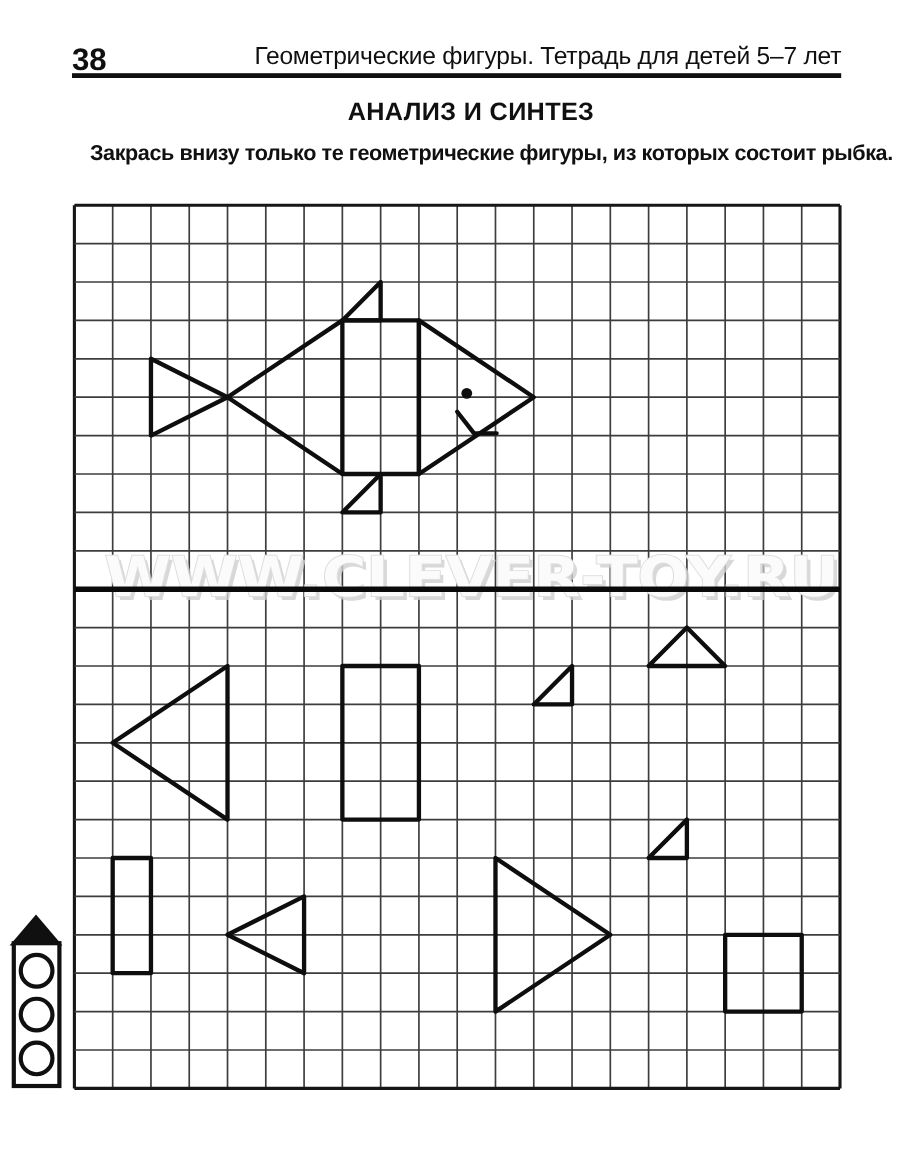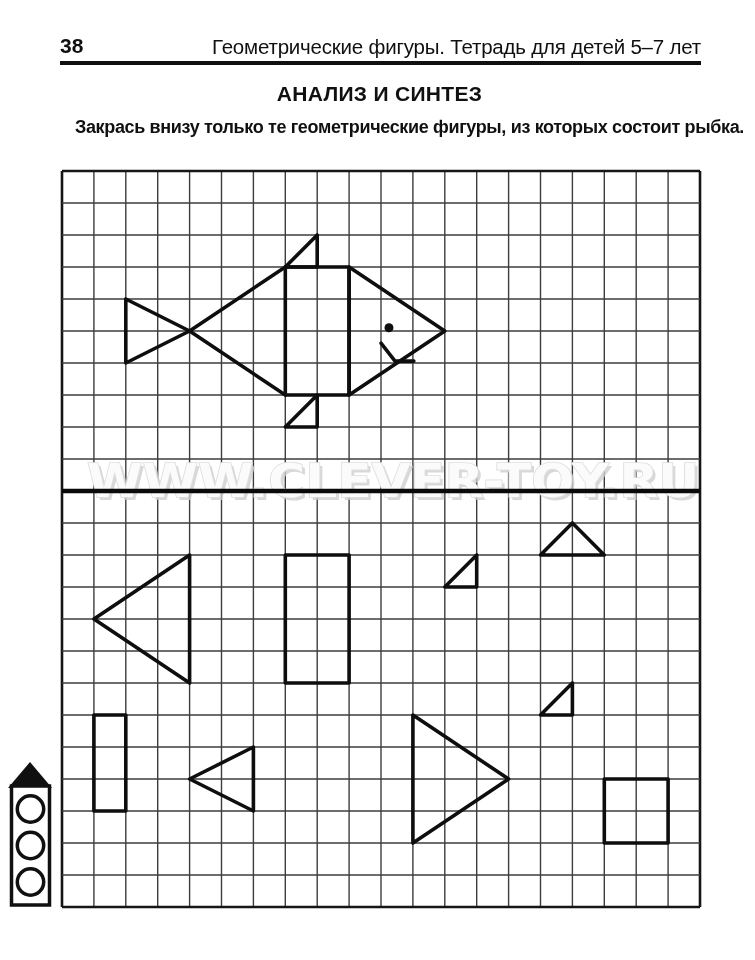--- a/index.html
+++ b/index.html
@@ -1,31 +1,31 @@
 <!DOCTYPE html>
 <html><head>
 <meta charset="utf-8">
 <style>
   html,body{margin:0;padding:0;}
   body{
     width:755px;height:960px;position:relative;background:#ffffff;
     font-family:"Liberation Sans",sans-serif;color:#101010;overflow:hidden;
   }
   .page-number{
-    position:absolute;left:60px;top:34px;font-size:21px;font-weight:bold;text-align:center;
+    position:absolute;left:60px;top:34px;font-size:26px;font-weight:bold;text-align:center;
   }
   .header-title{
     position:absolute;right:54px;top:35px;font-size:20.5px;font-weight:normal;
     letter-spacing:-0.2px;white-space:nowrap;
   }
   .header-rule{
     position:absolute;left:60px;top:61px;width:641px;height:3.5px;background:#101010;
   }
   .section-title{
-    position:absolute;left:59px;top:82px;width:641px;text-align:center;
+    position:absolute;left:72px;top:82px;width:641px;text-align:center;
     font-size:21px;font-weight:bold;letter-spacing:0.3px;
   }
   .instruction{
     position:absolute;left:75px;top:117px;font-size:18px;font-weight:bold;
     letter-spacing:-0.35px;white-space:nowrap;
   }
   .worksheet-svg{
     position:absolute;left:60px;top:169px;width:642px;height:740px;
   }
   .tower-icon{

